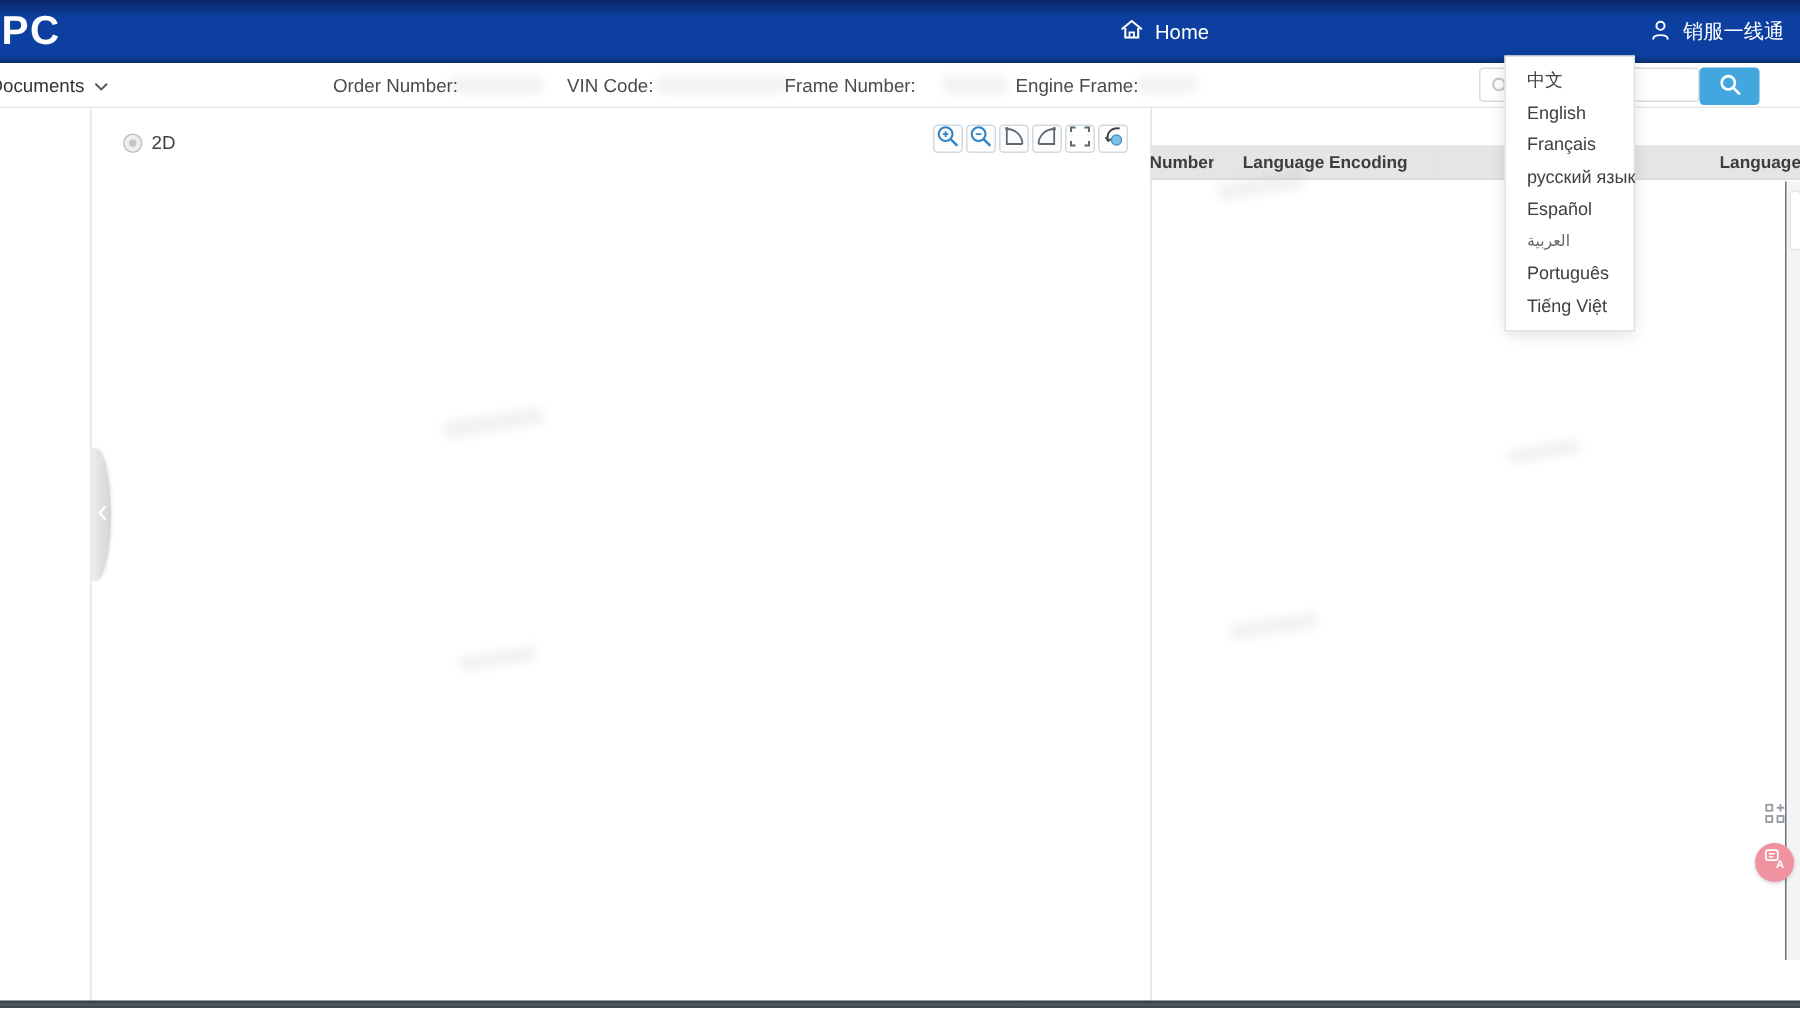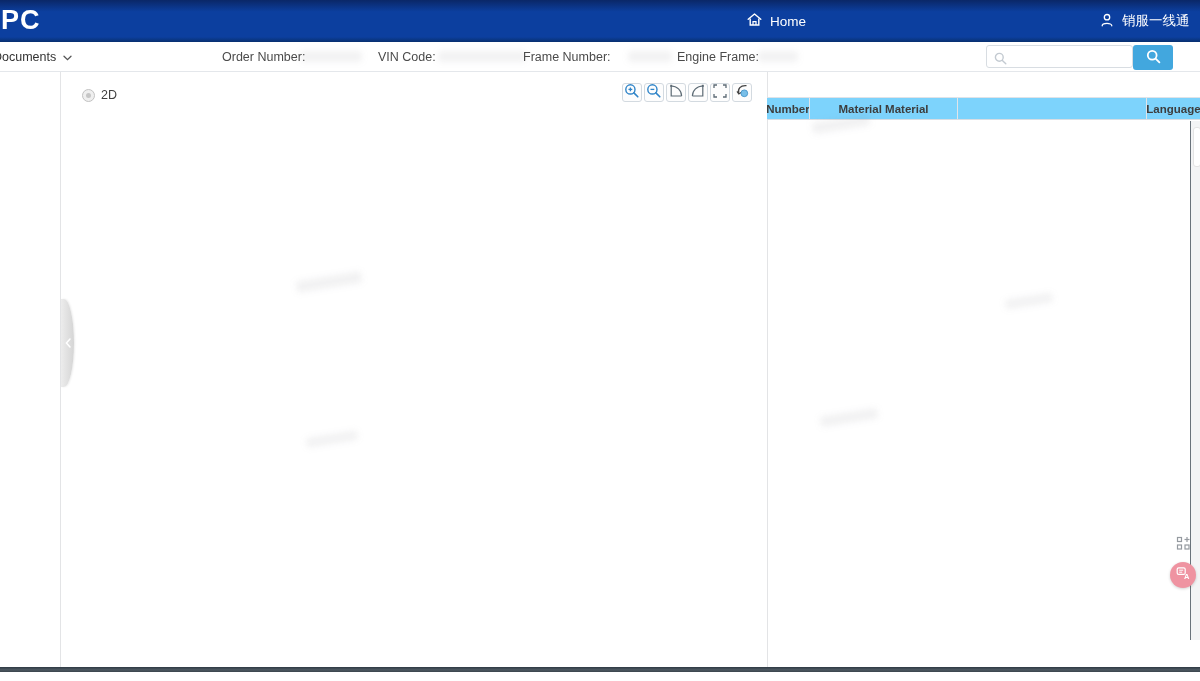--- a/index.html
+++ b/index.html
@@ -39,21 +39,21 @@
   .tool-btn{width:20px;height:19px;border:1px solid #d3dae0;border-radius:3px;background:#fdfdfd;
             display:flex;align-items:center;justify-content:center;padding:0;cursor:pointer;}
 
   .collapse-handle{position:absolute;left:61px;top:299px;width:13px;height:88px;
                    background:linear-gradient(90deg,#ececec,#d5d5d5);
                    border-radius:0 10px 10px 0 / 0 44px 44px 0;
                    display:flex;align-items:center;justify-content:center;cursor:pointer;
                    box-shadow:1px 0 2px rgba(0,0,0,.08);}
 
   
-  .table-head{position:absolute;left:767px;top:97px;width:433px;height:23px;background:#7dd3fc;
+  .table-head{position:absolute;left:767px;top:97px;width:433px;height:23px;background:#e5e5e5;
               border-top:1px solid #dfe3e8;border-bottom:1px solid #d8dde3;display:flex;box-sizing:border-box;}
   .th{height:100%;display:flex;align-items:center;justify-content:center;font-size:11.5px;font-weight:bold;
       color:#3d3d3d;border-right:1px solid #e0e4e9;box-sizing:border-box;overflow:hidden;white-space:nowrap;}
   .th:last-child{border-right:none;}
 
   .v-scroll{position:absolute;left:1190px;top:121px;width:10px;height:519px;background:#f3f4f5;
             border-left:1px solid #6a737b;box-sizing:border-box;}
   .v-thumb{position:absolute;left:1.5px;top:6px;width:6px;height:38px;background:#fff;
            border:1px solid #e4e4e4;border-radius:3px;cursor:pointer;}
 
@@ -219,21 +219,21 @@
             <path d="M12.5 2.6 C6.2 2 3.6 6 4.7 10.4" fill="none" stroke="#444" stroke-width="1.3"></path>
             <path d="M3 8.4 L4.8 11 L7.1 9.5" fill="none" stroke="#444" stroke-width="1.2"></path>
             <circle cx="10.3" cy="10.3" r="3.4" fill="#79bfe8" stroke="#3c8fc7" stroke-width="0.8"></circle>
           </svg>
       </span>
     </button>
   </div>
 
   <div class="table-head">
     <div class="th" style="width:43px;">Number</div>
-    <div class="th" style="width:148px;">Material Material</div>
+    <div class="th" style="width:148px;">Language Encoding</div>
     <div class="th" style="width:189px;"></div>
     <div class="th" style="width:53px;">Language</div>
   </div>
 
   <div class="v-scroll">
     <div class="v-thumb"></div>
   </div>
 
   <span class="smudge" style="left:296px;top:276px;width:66px;height:12px;transform:rotate(-9deg);"></span>
   <span class="smudge" style="left:812px;top:118px;width:58px;height:12px;transform:rotate(-9deg);"></span>
@@ -256,15 +256,25 @@
     <span>
       <svg width="15" height="15" viewBox="0 0 15 15">
           <rect x="1.2" y="1.8" width="8" height="6.6" rx="1.5" fill="none" stroke="#fff" stroke-width="1.2"></rect>
           <line x1="3.2" y1="4.2" x2="7.2" y2="4.2" stroke="#fff" stroke-width="1"></line>
           <line x1="3.2" y1="6.2" x2="6.2" y2="6.2" stroke="#fff" stroke-width="1"></line>
           <text x="8" y="13.4" font-size="7.5" fill="#fff" font-weight="bold" font-family="Liberation Sans, sans-serif">A</text>
         </svg>
     </span>
   </div>
 
+  <div class="lang-menu">
+    <div class="lang-item">中文</div>
+    <div class="lang-item">English</div>
+    <div class="lang-item">Français</div>
+    <div class="lang-item">русский язык</div>
+    <div class="lang-item">Español</div>
+    <div class="lang-item ar">العربية</div>
+    <div class="lang-item">Português</div>
+    <div class="lang-item">Tiếng Việt</div>
+  </div>
 
   <div class="bottombar"></div>
 </div>
 
 </body></html>

